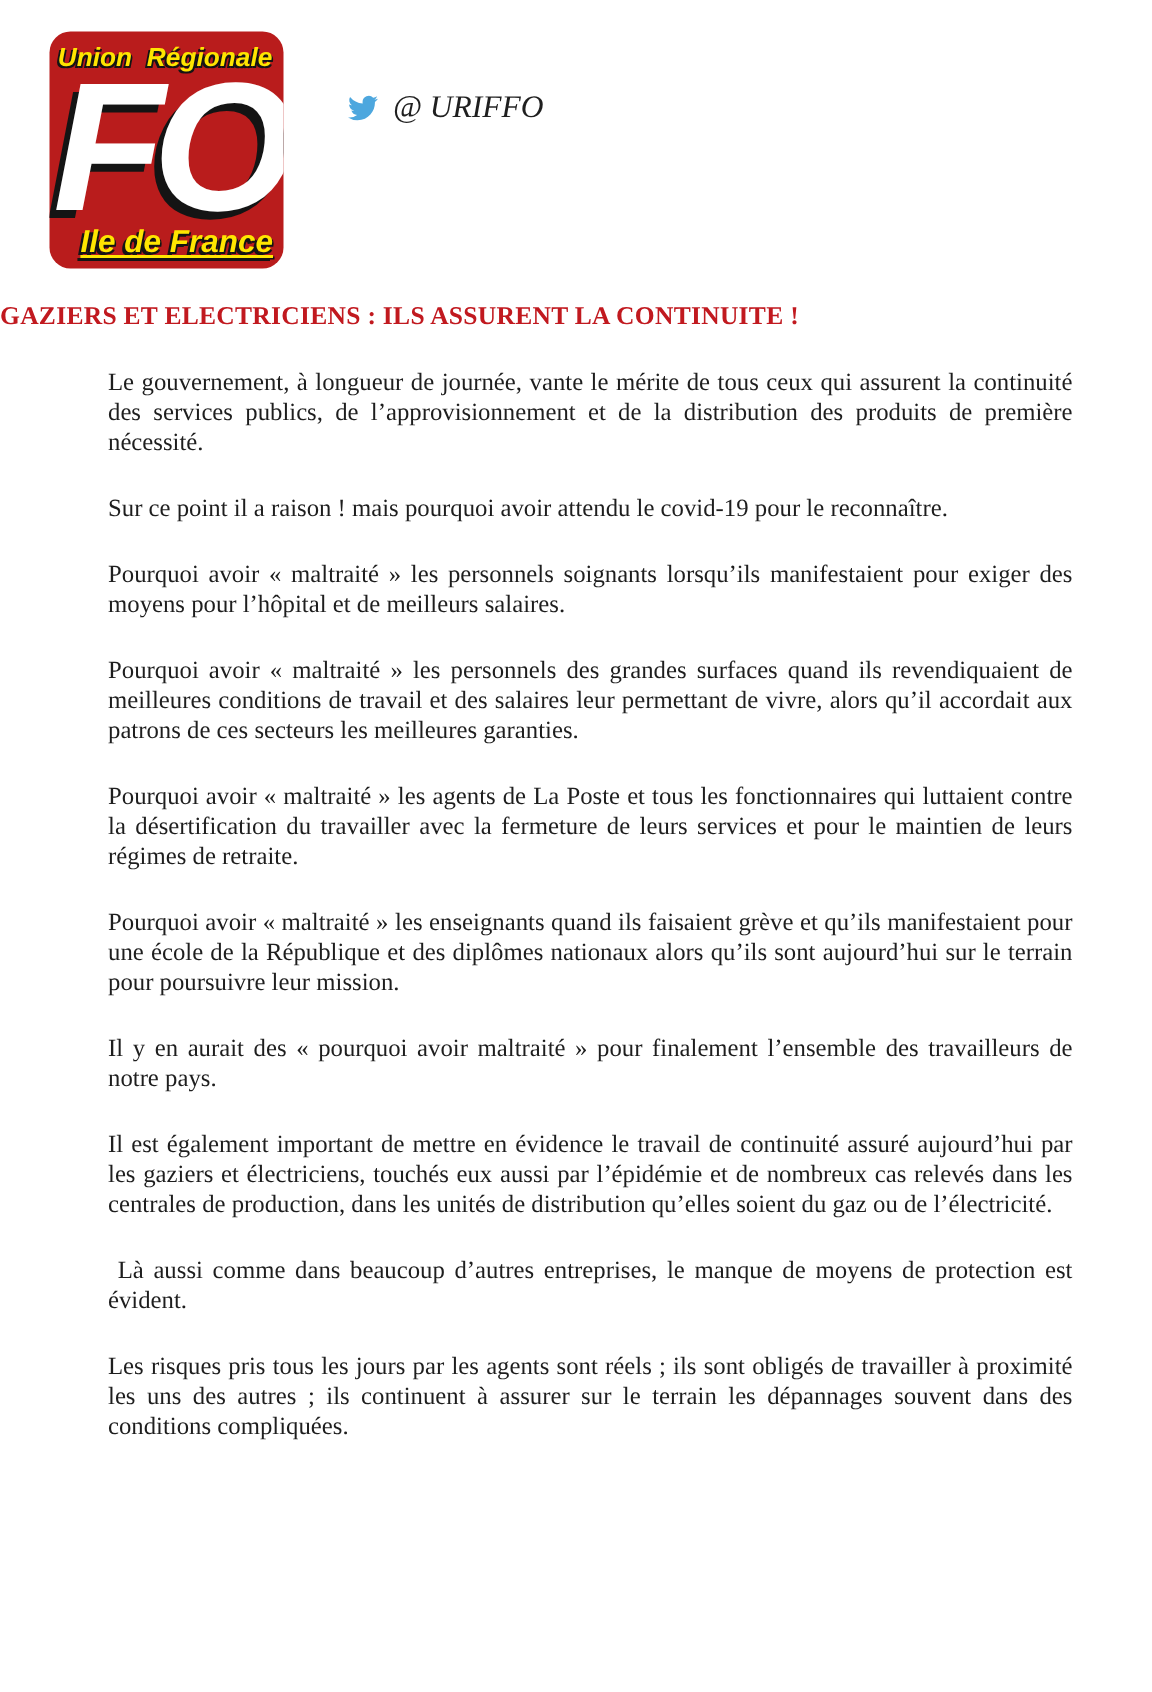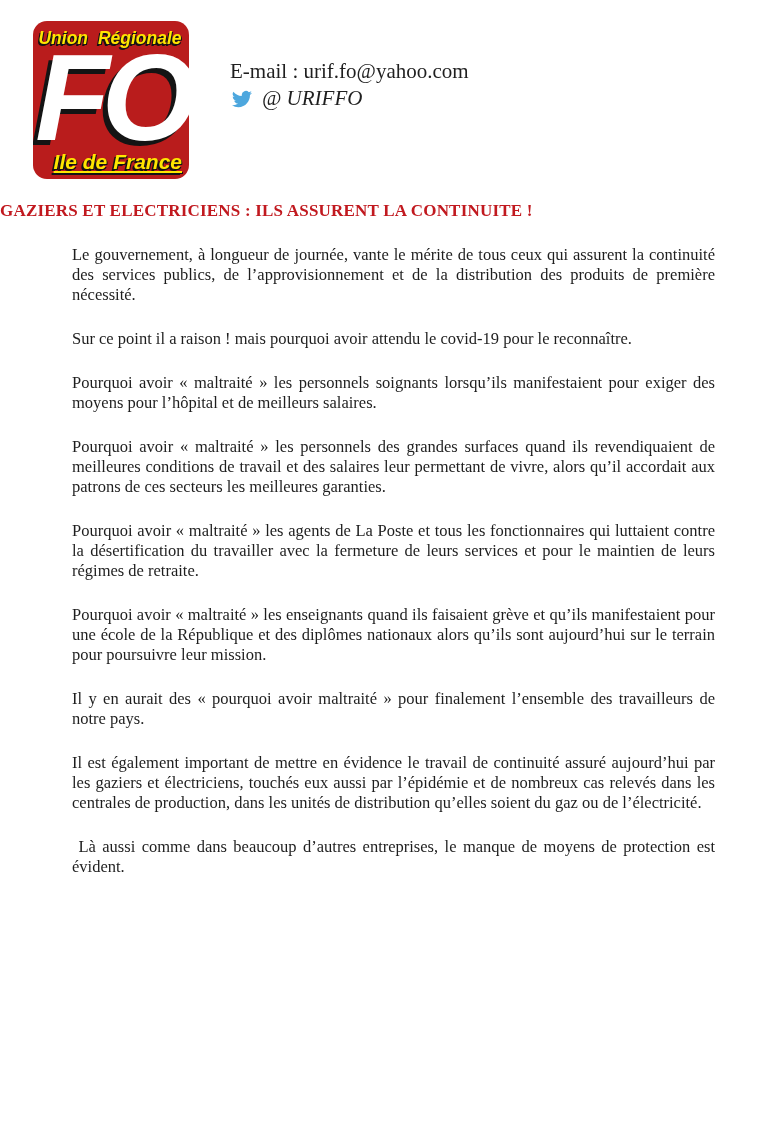--- a/index.html
+++ b/index.html
@@ -105,21 +105,20 @@
 
 <div class="page">
 
   <div class="logo">
     <div class="logo-top">Union Régionale</div>
     <div class="logo-fo">FO</div>
     <div class="logo-bottom">Ile de France</div>
   </div>
 
   <div class="contact">
-    <div class="contact-row">E-mail : urif.fo@yahoo.com</div>
     <div class="contact-row twitter-row">
       <span class="twitter-icon">
         <svg viewBox="0 0 24 24" width="24" height="20" aria-hidden="true">
           <path fill="#4da7de" d="M23.95 4.57c-.88.39-1.83.65-2.82.77a4.93 4.93 0 0 0 2.16-2.72c-.95.56-2 .97-3.12 1.19a4.92 4.92 0 0 0-8.52 3.36c0 .39.04.77.13 1.13A13.98 13.98 0 0 1 1.64 3.16a4.92 4.92 0 0 0 1.52 6.57 4.9 4.9 0 0 1-2.23-.61v.06c0 2.38 1.7 4.37 3.95 4.83a4.96 4.96 0 0 1-2.21.08 4.93 4.93 0 0 0 4.6 3.42A9.87 9.87 0 0 1 0 19.54a13.94 13.94 0 0 0 7.55 2.21c9.05 0 14-7.5 14-13.99 0-.21 0-.42-.02-.63.96-.69 1.8-1.56 2.46-2.55l-.04-.01z"></path>
         </svg>
       </span>
       <span>@ URIFFO</span>
     </div>
   </div>
 
@@ -128,15 +127,16 @@
   <div class="body-text">
     <p>Le gouvernement, à longueur de journée, vante le mérite de tous ceux qui assurent la continuité des services publics, de l’approvisionnement et de la distribution des produits de première nécessité.</p>
     <p>Sur ce point il a raison ! mais pourquoi avoir attendu le covid-19 pour le reconnaître.</p>
     <p>Pourquoi avoir « maltraité » les personnels soignants lorsqu’ils manifestaient pour exiger des moyens pour l’hôpital et de meilleurs salaires.</p>
     <p>Pourquoi avoir « maltraité » les personnels des grandes surfaces quand ils revendiquaient de meilleures conditions de travail et des salaires leur permettant de vivre, alors qu’il accordait aux patrons de ces secteurs les meilleures garanties.</p>
     <p>Pourquoi avoir « maltraité » les agents de La Poste et tous les fonctionnaires qui luttaient contre la désertification du travailler avec la fermeture de leurs services et pour le maintien de leurs régimes de retraite.</p>
     <p>Pourquoi avoir « maltraité » les enseignants quand ils faisaient grève et qu’ils manifestaient pour une école de la République et des diplômes nationaux alors qu’ils sont aujourd’hui sur le terrain pour poursuivre leur mission.</p>
     <p>Il y en aurait des « pourquoi avoir maltraité » pour finalement l’ensemble des travailleurs de notre pays.</p>
     <p>Il est également important de mettre en évidence le travail de continuité assuré aujourd’hui par les gaziers et électriciens, touchés eux aussi par l’épidémie et de nombreux cas relevés dans les centrales de production, dans les unités de distribution qu’elles soient du gaz ou de l’électricité.</p>
     <p>&nbsp;Là aussi comme dans beaucoup d’autres entreprises, le manque de moyens de protection est évident.</p>
+    <p>Les risques pris tous les jours par les agents sont réels ; ils sont obligés de travailler à proximité les uns des autres ; ils continuent à assurer sur le terrain les dépannages souvent dans des conditions compliquées.</p>
   </div>
 
 </div>
 
 </body></html>

